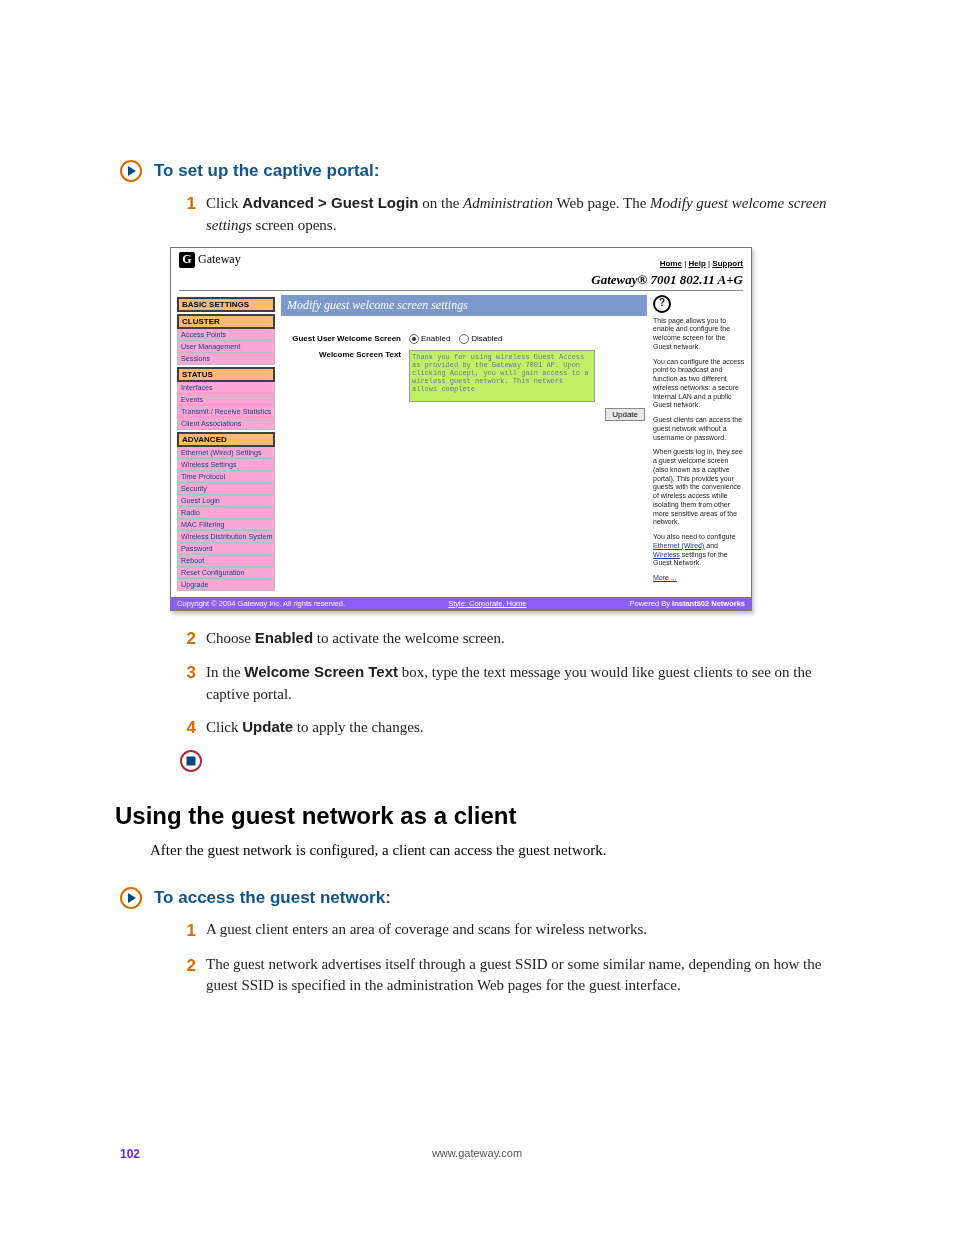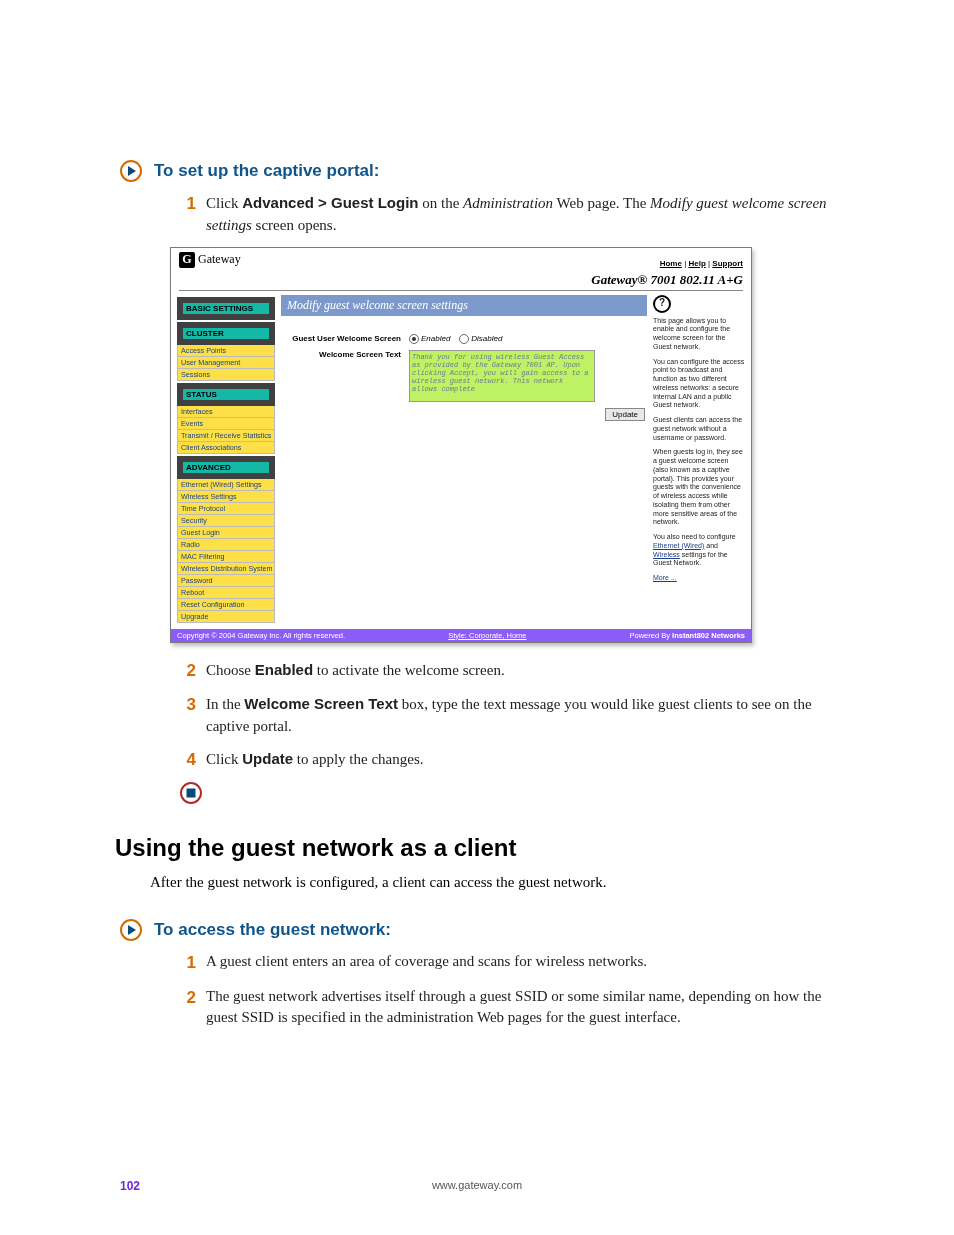--- a/index.html
+++ b/index.html
@@ -95,33 +95,33 @@
     padding: 2px 8px 2px 8px;
   }
   .shot-hr { border-top: 1px solid #888; margin: 0 8px 4px 8px; }
   .shot-body {
     display: flex;
     gap: 6px;
     padding: 0 6px 6px 6px;
   }
   .sbar { width: 98px; }
   .sbar .hdr {
-    background: #14b8a6;
-    border: 6px solid #404040;
+    background: #fdba74;
+    border: 2px solid #404040;
     font-weight: bold;
     font-size: 8px;
     padding: 1px 3px;
     margin-top: 2px;
   }
   .sbar .itm {
     border: 1px solid #bbb;
     border-top: none;
     font-size: 7.2px;
     padding: 1px 3px;
-    background: #fde047;
+    background: #f9a8d4;
     color: #1a3f8a;
     white-space: nowrap;
     overflow: hidden;
   }
   .main-col { flex: 1; }
   .main-title {
     background: #7c99cc;
     color: #fff;
     font-family: Georgia, serif;
     font-style: italic;
@@ -129,21 +129,21 @@
     padding: 3px 6px;
     margin-bottom: 18px;
   }
   .form-row {
     display: flex;
     gap: 8px;
     font-size: 8px;
     margin-bottom: 6px;
   }
   .form-row .lbl { width: 120px; text-align: right; font-weight: bold; }
-  .form-row .ctrl { flex:1;font-style:italic; }
+  .form-row .ctrl { flex:1; }
   .radio { display:inline-block; width:8px; height:8px; border:1px solid #666; border-radius:50%; vertical-align:middle; margin-right:2px; }
   .radio.sel::after{ content:""; display:block; width:4px; height:4px; background:#333; border-radius:50%; margin:2px; }
   .ta {
     width: 180px; height: 46px;
     border: 1px solid #999;
     background: #bef264;
     font-family: "Courier New", monospace;
     font-size: 7px;
     color: #6a7a90;
     padding: 2px;

